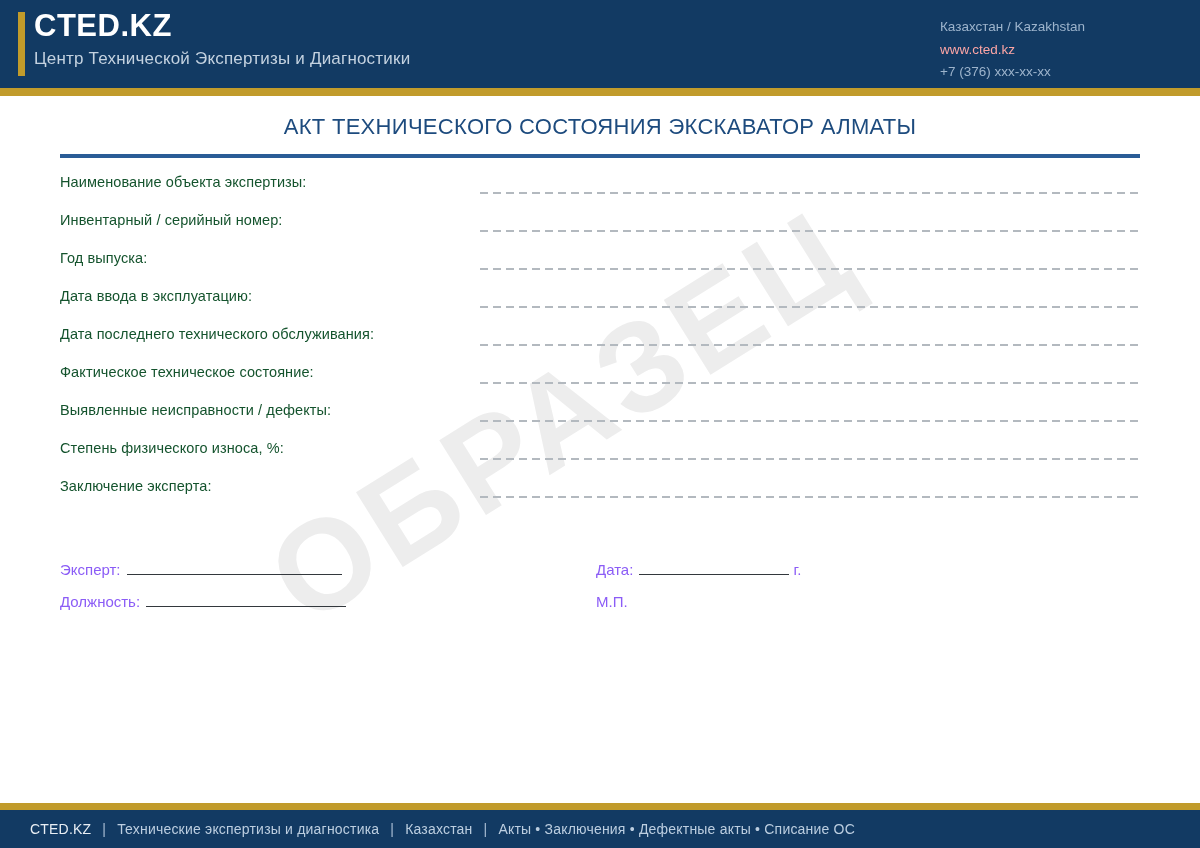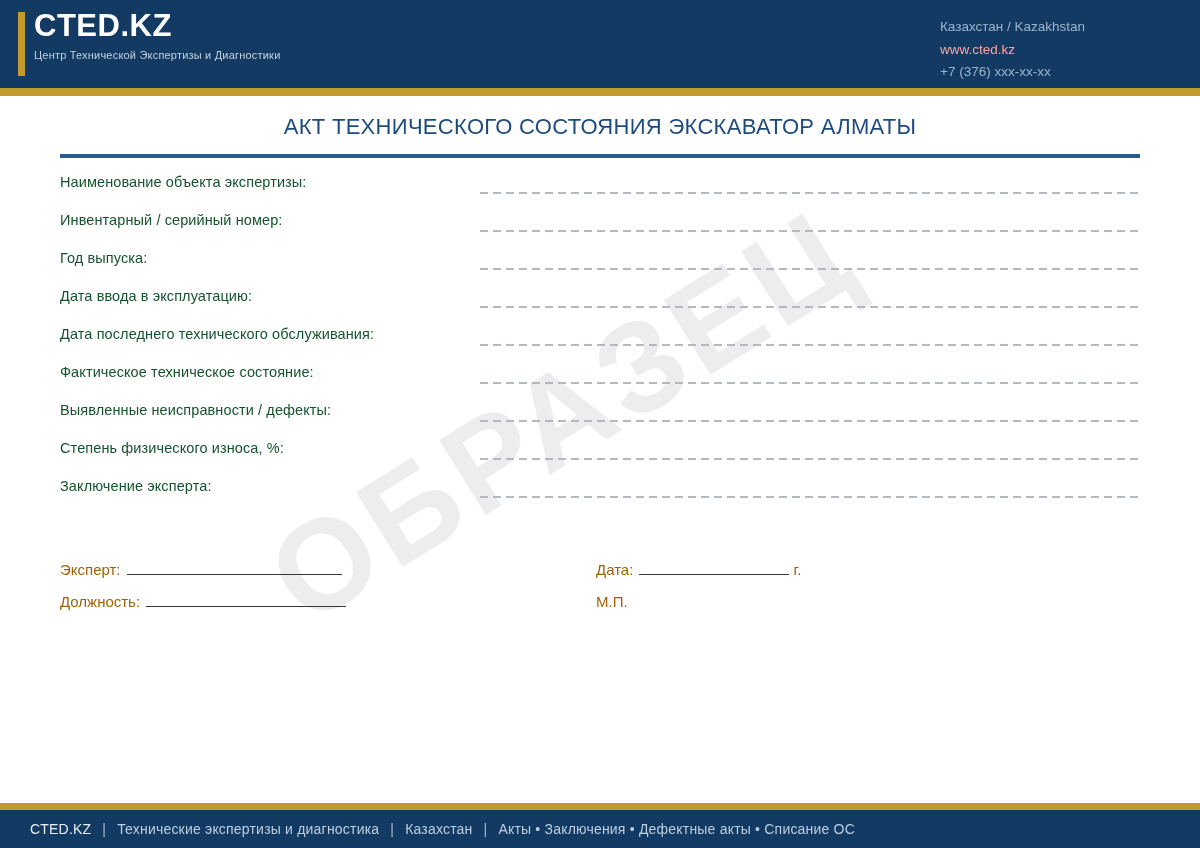--- a/index.html
+++ b/index.html
@@ -19,21 +19,21 @@
   .logo-accent {
     position: absolute; left: 18px; top: 12px; width: 7px; height: 64px;
     background: #C19B2B;
   }
   .logo-text {
     position: absolute; left: 34px; top: 8px;
     font-size: 31px; font-weight: 700; color: #ffffff; letter-spacing: 0.5px;
   }
   .logo-subtitle {
     position: absolute; left: 34px; top: 49px;
-    font-size: 11px; color: #C4D2E0; letter-spacing: 0.2px;
+    font-size: 17px; color: #C4D2E0; letter-spacing: 0.2px;
   }
   .header-contacts {
     position: absolute; left: 940px; top: 16px;
     font-size: 13.5px; line-height: 22.5px;
   }
   .hc-country { color: #9DB4CC; }
   .hc-site { color: #fca5a5; cursor: pointer; }
   .hc-phone { color: #9DB4CC; }
 
   .gold-strip-top {
@@ -72,21 +72,21 @@
     font-size: 14.5px; color: #14532d; letter-spacing: 0.1px;
   }
   .fline {
     position: absolute; left: 420px; right: 0; top: 18px; height: 2px;
     background: repeating-linear-gradient(90deg, #B3B9BF 0 8px, transparent 8px 13px);
   }
 
   
   .signature {
     position: absolute; top: 561px; left: 60px; width: 1080px;
-    z-index: 1; font-size: 15px; color: #a16207;
+    z-index: 1; font-size: 15px; color: #8b5cf6;
   }
   .sig-row { position: relative; height: 32px; }
   .sig-left { position: absolute; left: 0; top: 0; }
   .sig-right { position: absolute; left: 520px; top: 0; margin-left: 16px; }
   .sigline {
     display: inline-block; height: 13px;
     border-bottom: 1.5px solid #33383D; margin-left: 6px;
     vertical-align: baseline;
   }
   .w215 { width: 215px; } .w200 { width: 200px; } .w150 { width: 150px; }

